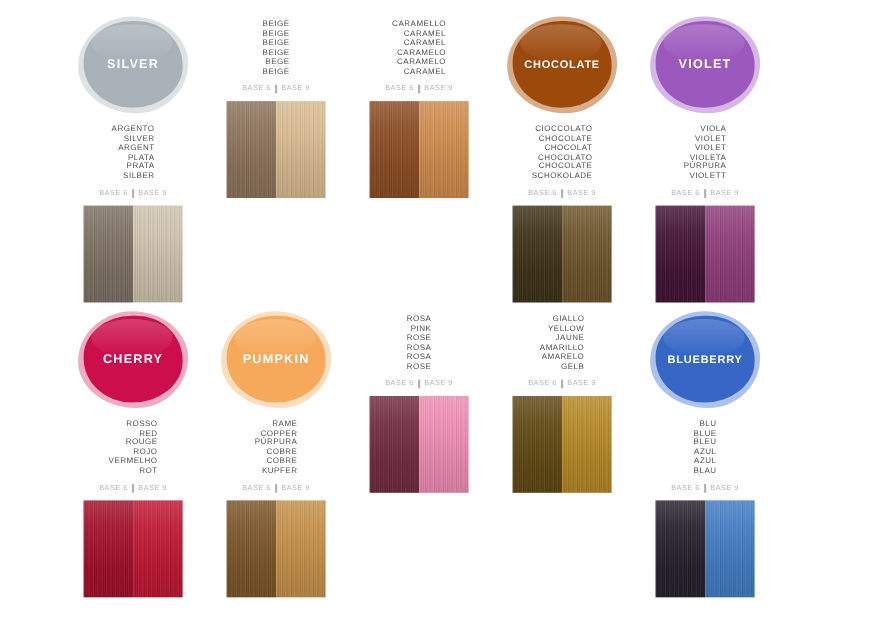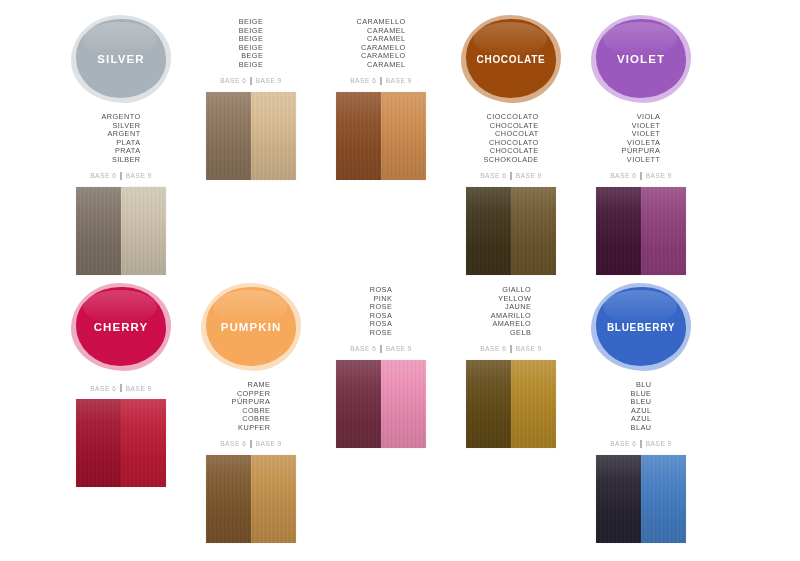--- a/index.html
+++ b/index.html
@@ -286,20 +286,28 @@
       </div>
     </div>
   <div class="row">
       <div class="col">
         <div class="blob-wrap">
           <div class="blob-outer" style="background: rgb(224, 103, 143);"></div>
           <div class="blob-inner" style="background: rgb(204, 15, 75);"></div>
           <div class="blob-sheen"></div>
           <div class="blob-label">CHERRY</div>
         </div>
+        <div class="names">
+          <div>ROSSO</div>
+          <div>RED</div>
+          <div>ROUGE</div>
+          <div>ROJO</div>
+          <div>VERMELHO</div>
+          <div>ROT</div>
+        </div>
         <div class="bases">
           <span>BASE 6</span>
           <span class="bar"></span>
           <span>BASE 9</span>
         </div>
         <div class="swatch">
           <div class="half" style="background: rgb(161, 12, 39);">
             <div class="strands"></div>
             <div class="gloss"></div>
           </div>

